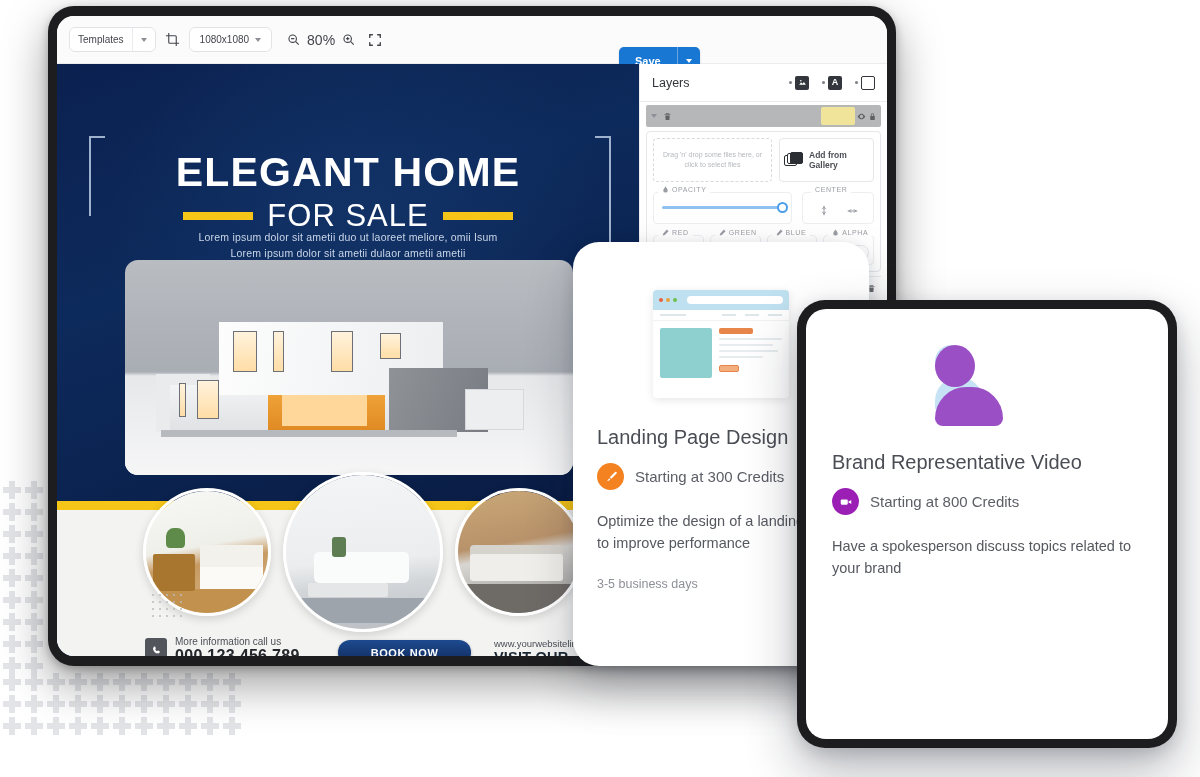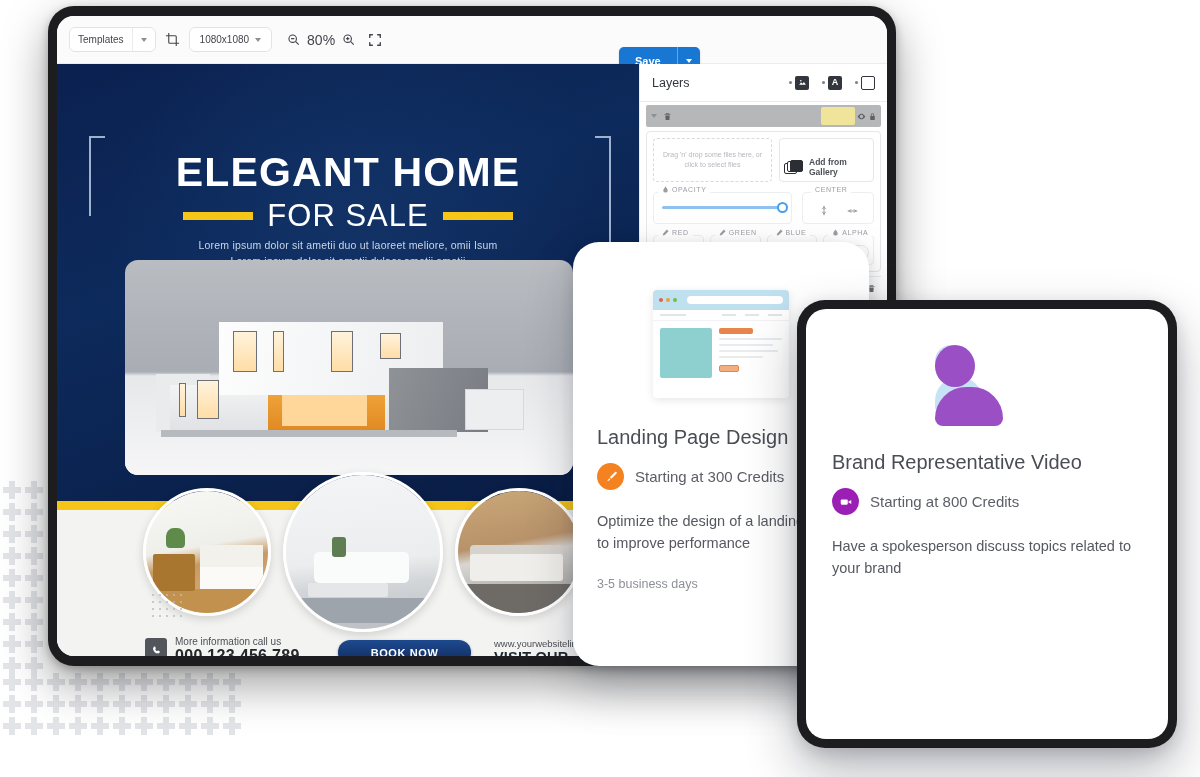--- a/index.html
+++ b/index.html
@@ -109,21 +109,21 @@
   
   #headline { position:absolute; left:0; right:0; top:88px; text-align:center; }
   #h-main {
     color:#fff; font-weight:bold; font-size:41px; letter-spacing:1.2px;
     font-family:"Liberation Sans", sans-serif; line-height:1;
   }
   #h-sub-row { display:flex; align-items:center; justify-content:center; gap:14px; margin-top:7px; }
   .ybar { width:70px; height:8px; background:#f5c518; }
   #h-sub { color:#fff; font-size:31px; letter-spacing:1px; line-height:1; }
   .h-lorem { color:#c9d6e8; font-size:10.5px; letter-spacing:.2px; margin-top:4px; }
-  .h-lorem.first { margin-top:8px; }
+  .h-lorem.first { margin-top:0; }
 
   
   #house {
     position:absolute; left:68px; top:196px; width:448px; height:215px;
     border-radius:13px; overflow:hidden;
     background: linear-gradient(180deg,#b9bcc1 0%, #a9adb4 52%, #e9eaec 54%, #f2f3f4 100%);
   }
   .hs { position:absolute; }
   #hs-ground { left:0; bottom:0; width:100%; height:46%; background:linear-gradient(180deg,#e7e8ea,#f6f6f7); }
   #hs-upper { left:21%; top:29%; width:50%; height:34%; background:linear-gradient(100deg,#fdfdfd,#eceef0); }
@@ -208,21 +208,21 @@
 
   #layer-panel { margin:4px 6px; border:1px solid #e6e7ea; border-radius:4px; background:#fff; padding:6px; }
   #drop-row { display:flex; gap:7px; }
   #dropzone {
     flex:1; border:1px dashed #d9dade; border-radius:4px; min-height:44px;
     display:flex; align-items:center; justify-content:center; text-align:center;
     font-size:7px; color:#b6b8bd; line-height:1.5; padding:4px 6px;
   }
   #gallery-btn {
     width:95px; border:1px solid #e6e7ea; border-radius:4px; min-height:44px;
-    display:flex; align-items:flex-end; justify-content:center; gap:5px;
+    display:flex; align-items:center; justify-content:center; gap:5px;
     font-size:8.5px; color:#4c4f55; font-weight:bold; text-align:left; padding:4px;
   }
   .gal-ico { width:20px; height:17px; position:relative; flex:0 0 20px; }
   .gal-ico i { position:absolute; border:1.6px solid #2b2e33; border-radius:2px; background:#fff; }
   .gal-ico i:nth-child(1){ left:0; top:3px; width:13px; height:11px; }
   .gal-ico i:nth-child(2){ left:3px; top:1px; width:13px; height:11px; }
   .gal-ico i:nth-child(3){ left:6px; top:0px; width:13px; height:12px; background:#2b2e33; }
   .fs-legend { position:absolute; top:-7px; left:4px; background:#fff; padding:0 4px; font-size:7px; color:#9a9da3; letter-spacing:.6px; display:flex; align-items:center; gap:3px; }
   #opacity-wrap { display:flex; gap:10px; margin-top:10px; }
   #opacity-box { flex:1; border:1px solid #eceef0; border-radius:4px; padding:13px 8px 9px 8px; position:relative; }

